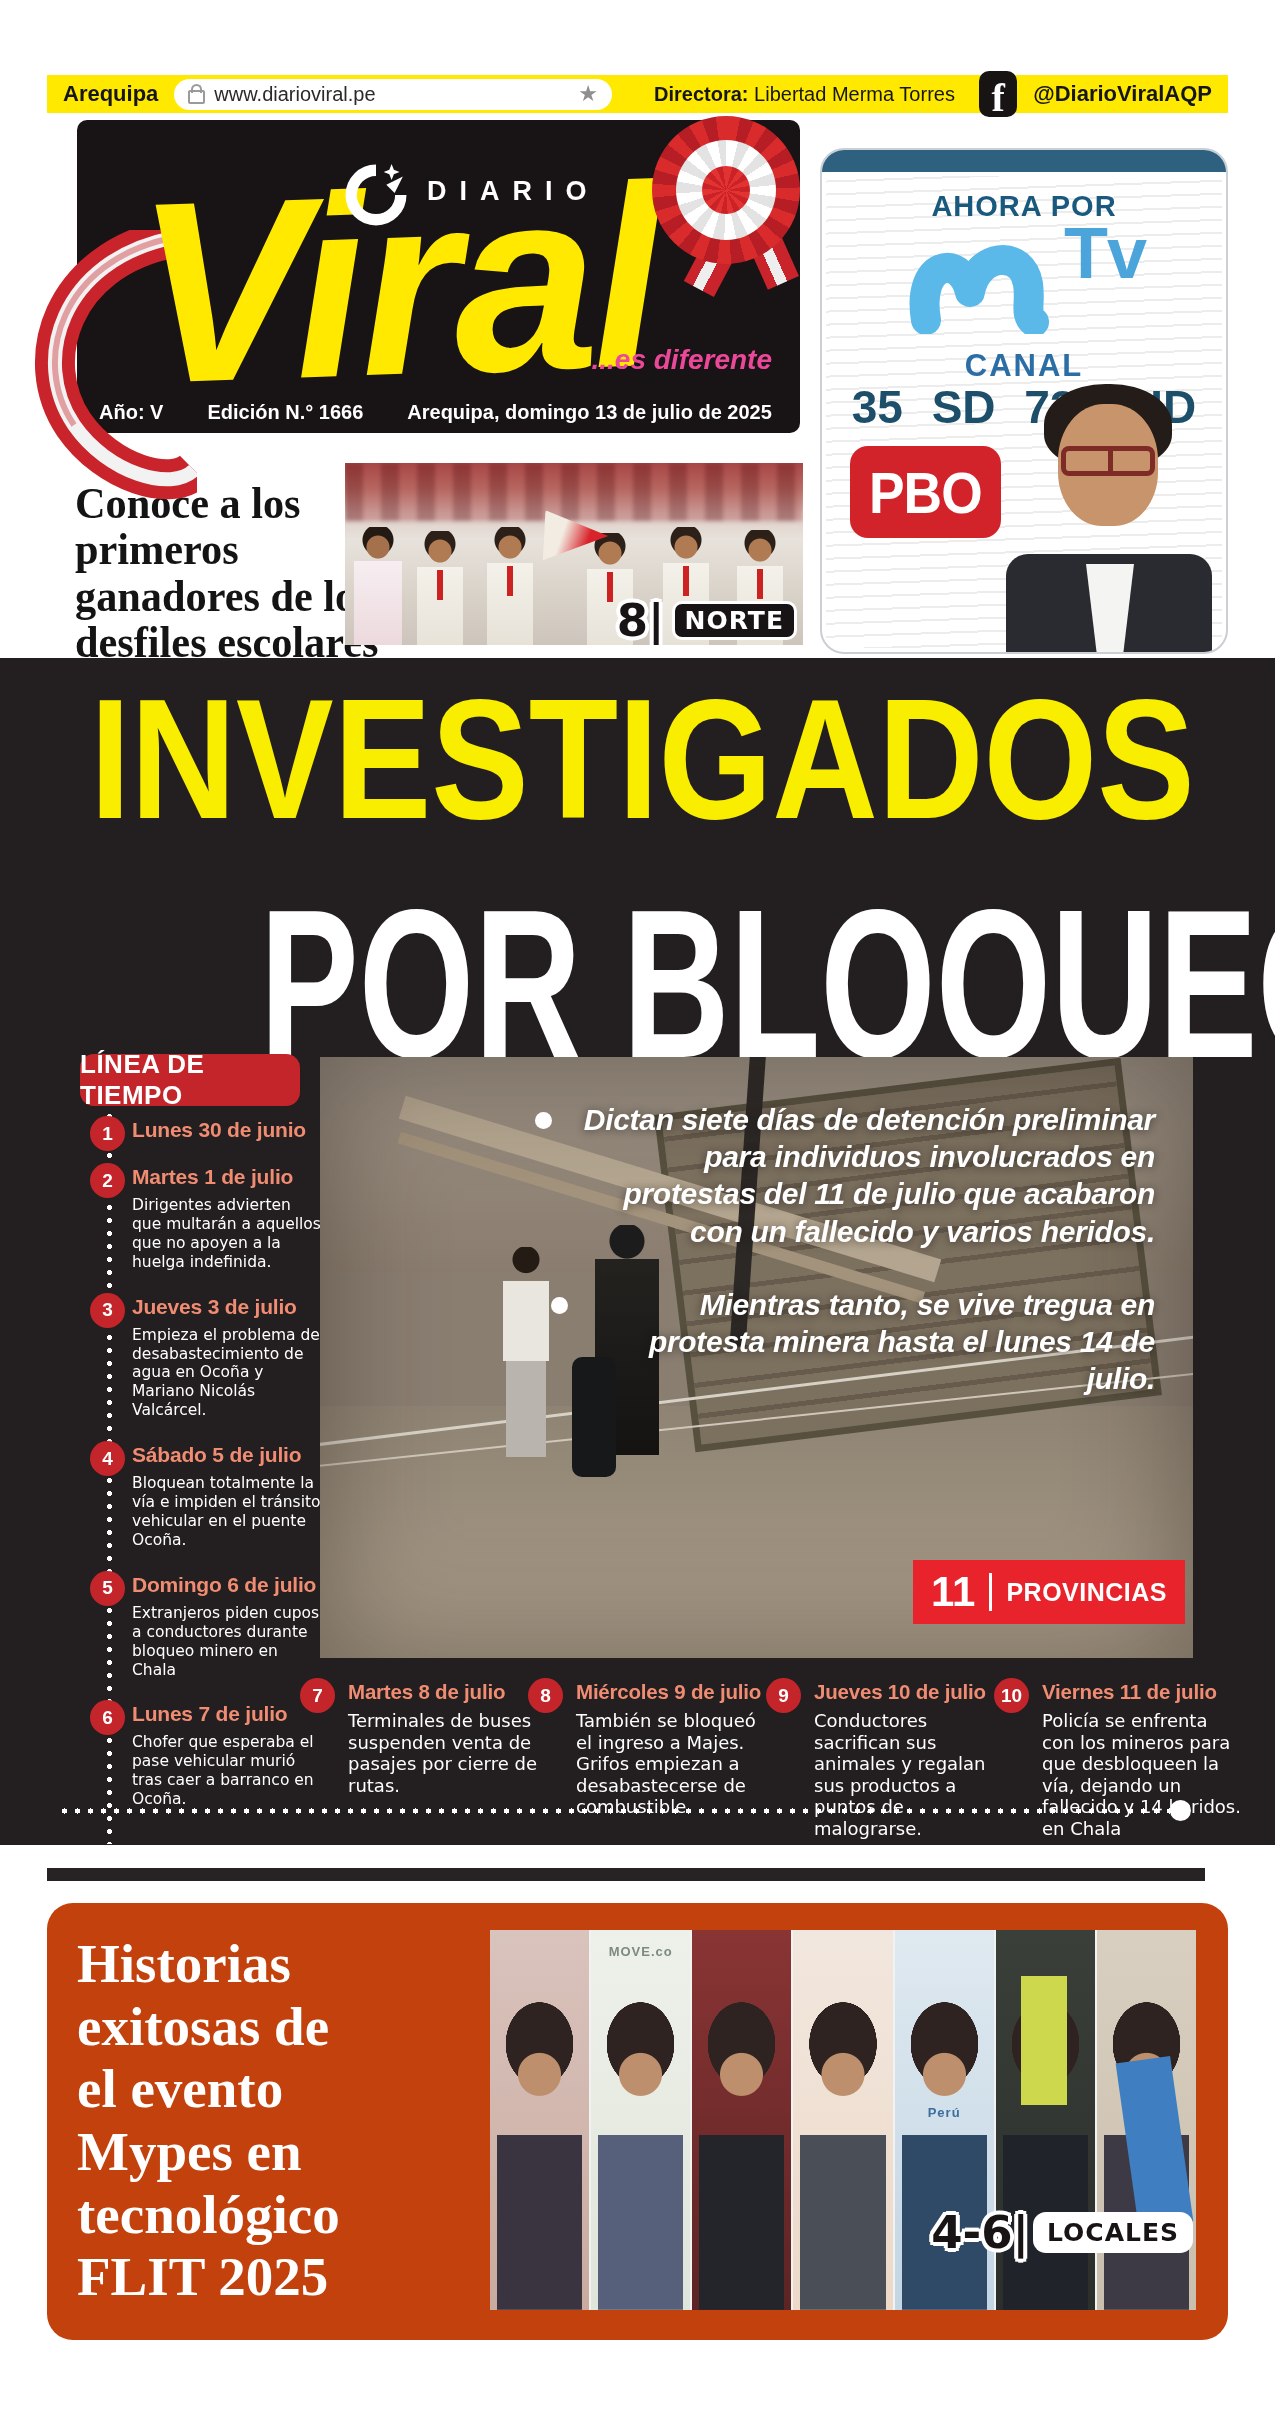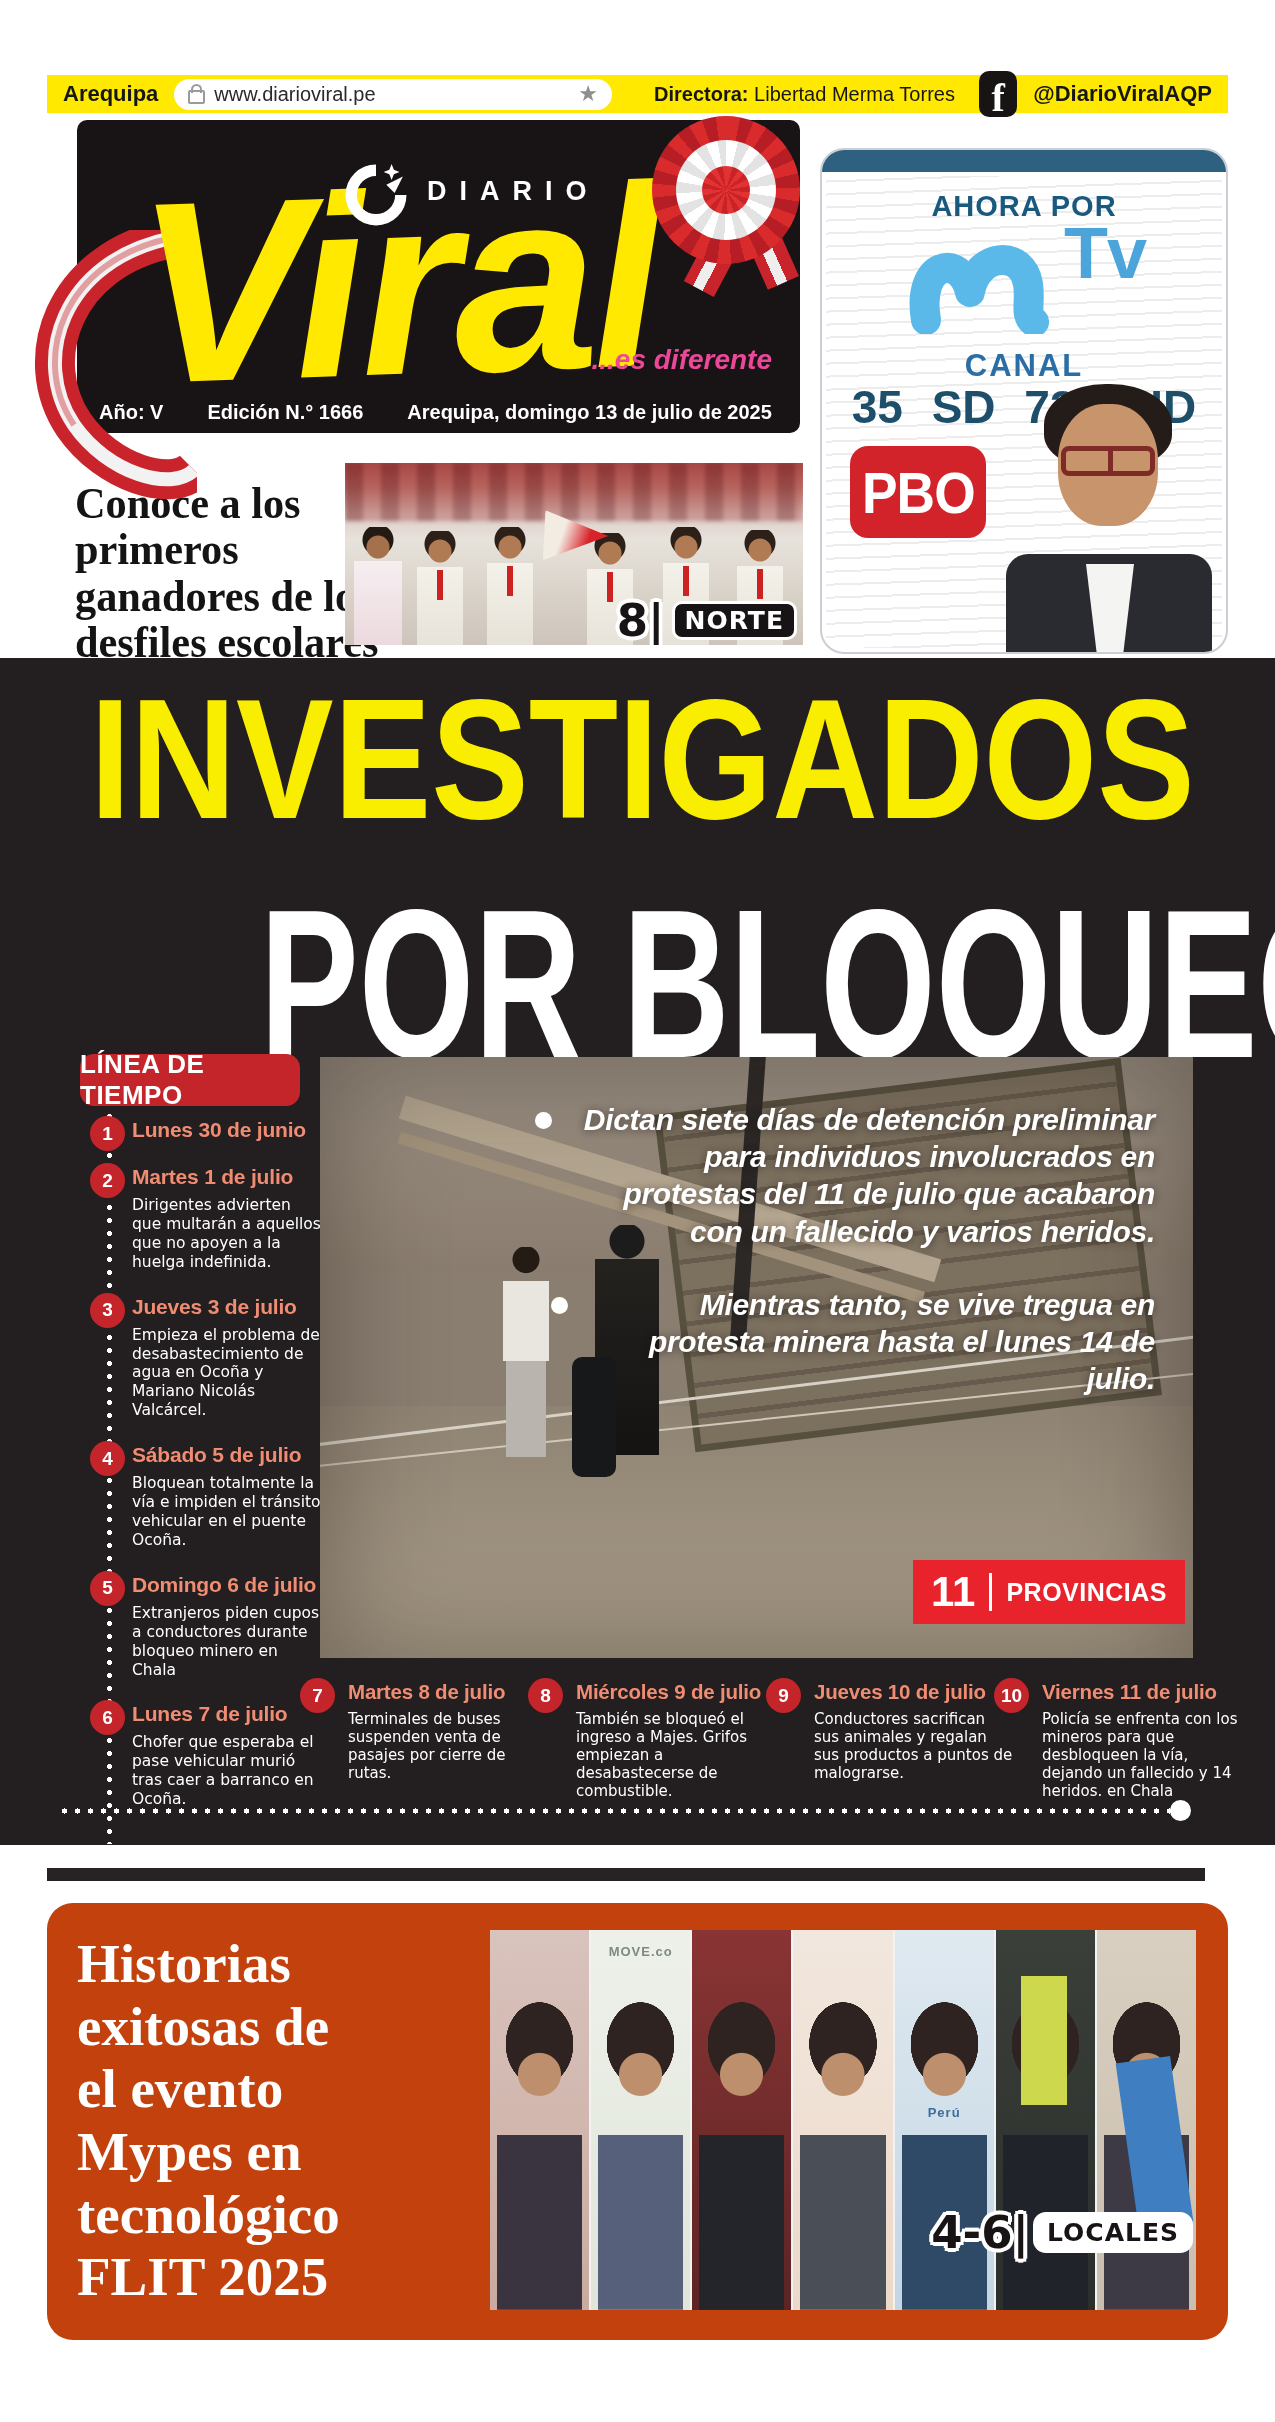--- a/index.html
+++ b/index.html
@@ -54,21 +54,21 @@
                  background:repeating-linear-gradient(-2deg,transparent 0 11px,#ececec 11px 13px);}
   .tv-topbar{position:absolute;left:0;right:0;top:0;height:22px;background:#2E607F;}
   .ahora{position:absolute;top:40px;width:100%;text-align:center;color:#19597E;font-weight:bold;
          font-size:29px;letter-spacing:1px;}
   .mrow{position:absolute;top:72px;left:0;width:100%;display:flex;justify-content:center;align-items:flex-start;gap:2px;height:112px;}
   .tv-suffix{font-size:72px;color:#4CA5DA;font-weight:bold;line-height:.88;letter-spacing:-1px;}
   .canal{position:absolute;top:198px;width:100%;text-align:center;color:#2B6DA5;font-weight:bold;
          font-size:31px;letter-spacing:2px;}
   .channels{position:absolute;top:230px;width:100%;text-align:center;color:#1D4F6B;font-weight:bold;
             font-size:46px;letter-spacing:0;word-spacing:16px;}
-  .pbo{position:absolute;left:28px;top:296px;width:136px;height:92px;background:#D2232A;border-radius:18px;
+  .pbo{position:absolute;left:28px;top:296px;width:151px;height:92px;background:#D2232A;border-radius:18px;
        display:flex;align-items:center;justify-content:center;}
   .pbo span{color:#fff;font-weight:bold;font-size:58px;letter-spacing:-1px;transform:scaleX(.92);}
   .man{position:absolute;right:12px;bottom:0;width:210px;height:268px;}
   .man-hair{position:absolute;top:0;left:40px;width:128px;height:84px;background:#241c18;border-radius:48% 48% 40% 40%;}
   .man-face{position:absolute;top:20px;left:54px;width:100px;height:122px;background:#C8946B;border-radius:46% 46% 44% 44%;}
   .man-glasses{position:absolute;top:62px;left:57px;width:94px;height:30px;border:5px solid #7E2B28;border-radius:8px;box-sizing:border-box;}
   .man-glasses::before{content:'';position:absolute;left:42px;top:0;width:5px;height:20px;background:#7E2B28;}
   .man-body{position:absolute;bottom:0;left:2px;width:206px;height:98px;background:#2A2A31;border-radius:22px 22px 0 0;}
   .man-shirt{position:absolute;bottom:0;left:82px;width:48px;height:88px;background:#f4f4f2;
              clip-path:polygon(0 0,100% 0,78% 100%,22% 100%);}
@@ -154,21 +154,21 @@
   .prov-badge{position:absolute;right:8px;bottom:34px;height:64px;background:#E8232B;display:flex;align-items:center;
               padding:0 18px;gap:14px;z-index:4;}
   .prov-num{color:#fff;font-weight:bold;font-size:42px;}
   .prov-sep{width:3px;height:38px;background:#fff;}
   .prov-label{color:#fff;font-weight:bold;font-size:25px;letter-spacing:.5px;}
 
   .tl-bottom{position:absolute;left:300px;top:1022px;width:952px;display:grid;grid-template-columns:228px 238px 228px 258px;}
   .tl-bottom .tl-item{padding-left:48px;}
   .tl-bottom .tl-num{left:0;}
   .tl-bottom .tl-date{font-size:20.5px;}
-  .tl-bottom .tl-text{font-size:15px;width:200px;margin-top:6px;line-height:1.2;}
+  .tl-bottom .tl-text{font-size:18px;width:200px;margin-top:6px;line-height:1.2;}
 
   .dotline{position:absolute;left:58px;top:1150px;width:1122px;height:6px;
            background-image:radial-gradient(circle 2.6px at 50% 50%,#fff 98%,transparent);background-size:13px 6px;background-repeat:repeat-x;}
   .dot-end{position:absolute;left:1170px;top:1142px;width:21px;height:21px;border-radius:50%;background:#fff;}
 
   
   .divider-bar{position:absolute;left:47px;top:1868px;width:1158px;height:13px;background:#272223;}
   .red-box{position:absolute;left:47px;top:1903px;width:1181px;height:437px;background:#c2410c;border-radius:26px;overflow:hidden;}
   .red-title{position:absolute;left:30px;top:30px;font-family:"Liberation Serif",serif;font-weight:bold;color:#fff;
              font-size:55px;line-height:1.14;}

